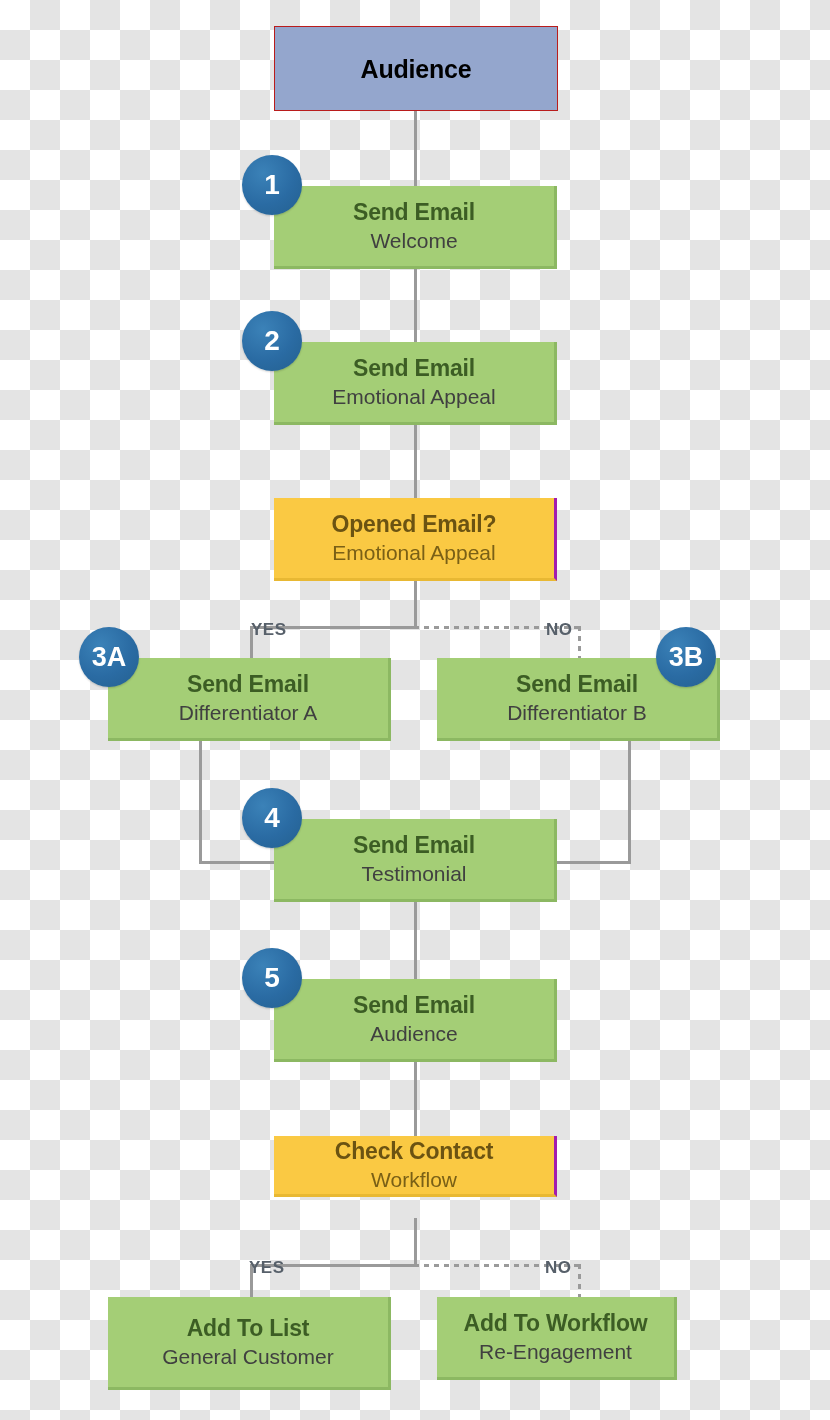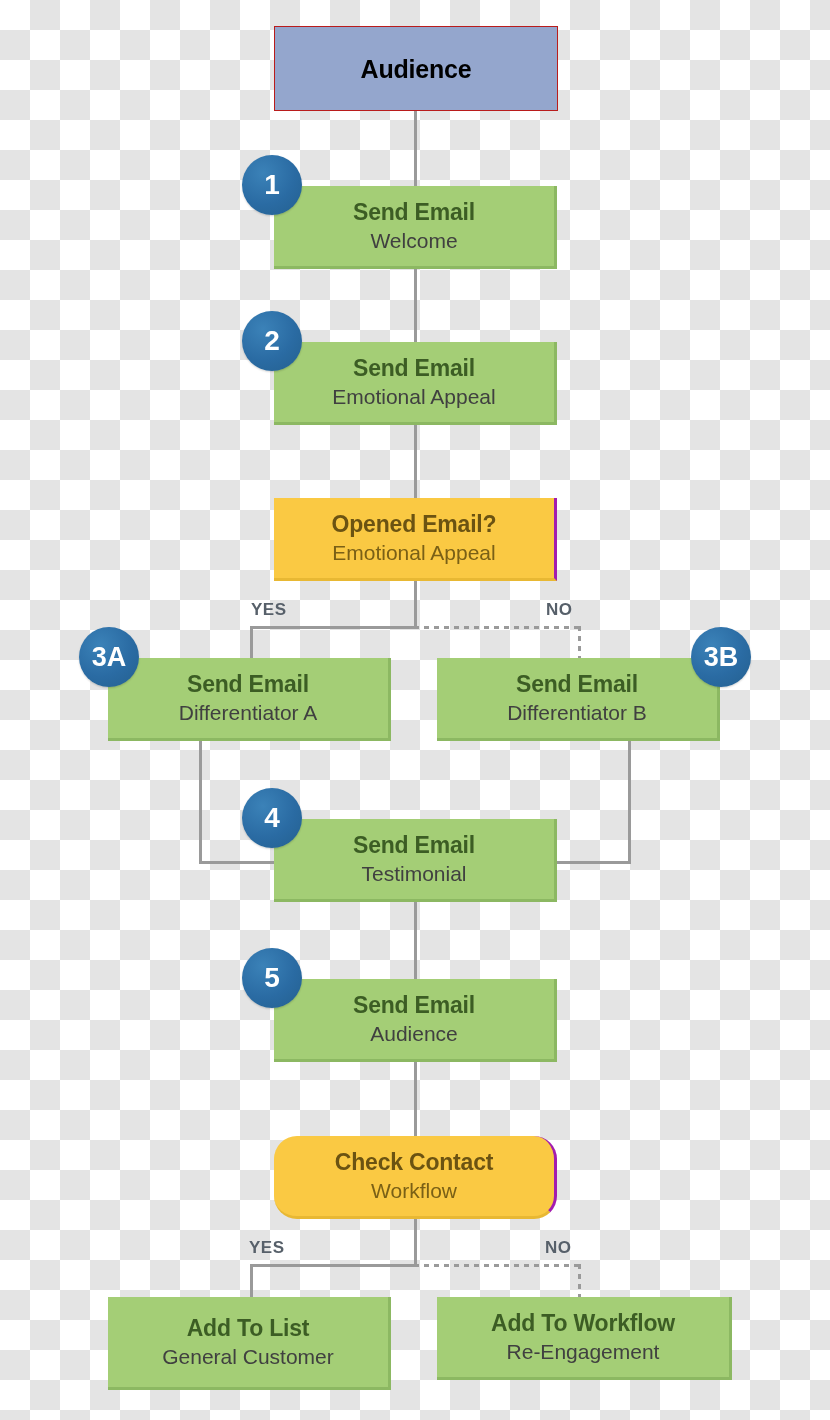--- a/index.html
+++ b/index.html
@@ -49,20 +49,21 @@
   }
 
   
   .branch-label {
     position: absolute;
     font-size: 17px;
     font-weight: bold;
     color: #57606a;
     letter-spacing: 0.5px;
     white-space: nowrap;
+    margin-top: 20px;
   }
 
   
   .node {
     position: absolute;
     box-sizing: border-box;
     display: flex;
     flex-direction: column;
     align-items: center;
     justify-content: center;
@@ -192,48 +193,48 @@
   <div class="node node-green" style="left:274px; top:819px; width:283px; height:83px;">
     <div class="title">Send Email</div>
     <div class="subtitle">Testimonial</div>
   </div>
 
   <div class="node node-green" style="left:274px; top:979px; width:283px; height:83px;">
     <div class="title">Send Email</div>
     <div class="subtitle">Audience</div>
   </div>
 
-  <div class="node node-yellow" style="left:274px; top:1136px; width:283px; height:83px;border-radius:23px;">
+  <div class="node node-yellow" style="left:274px; top:1136px; width:283px; height:61px;">
     <div class="title">Check Contact</div>
     <div class="subtitle">Workflow</div>
   </div>
 
   <div class="node node-green" style="left:108px; top:1297px; width:283px; height:93px;">
     <div class="title">Add To List</div>
     <div class="subtitle">General Customer</div>
   </div>
 
-  <div class="node node-green" style="left:437px; top:1297px; width:295px; height:83px;">
+  <div class="node node-green" style="left:437px; top:1297px; width:240px; height:83px;">
     <div class="title">Add To Workflow</div>
     <div class="subtitle">Re-Engagement</div>
   </div>
 
   <div class="badge badge-num" style="left:242px; top:155px; width:60px; height:60px;">
     <span>1</span>
   </div>
 
   <div class="badge badge-num" style="left:242px; top:311px; width:60px; height:60px;">
     <span>2</span>
   </div>
 
   <div class="badge badge-ab" style="left:79px; top:627px; width:60px; height:60px;">
     <span>3A</span>
   </div>
 
-  <div class="badge badge-ab" style="left:691px; top:627px; width:60px; height:60px;">
+  <div class="badge badge-ab" style="left:656px; top:627px; width:60px; height:60px;">
     <span>3B</span>
   </div>
 
   <div class="badge badge-num" style="left:242px; top:788px; width:60px; height:60px;">
     <span>4</span>
   </div>
 
   <div class="badge badge-num" style="left:242px; top:948px; width:60px; height:60px;">
     <span>5</span>
   </div>

